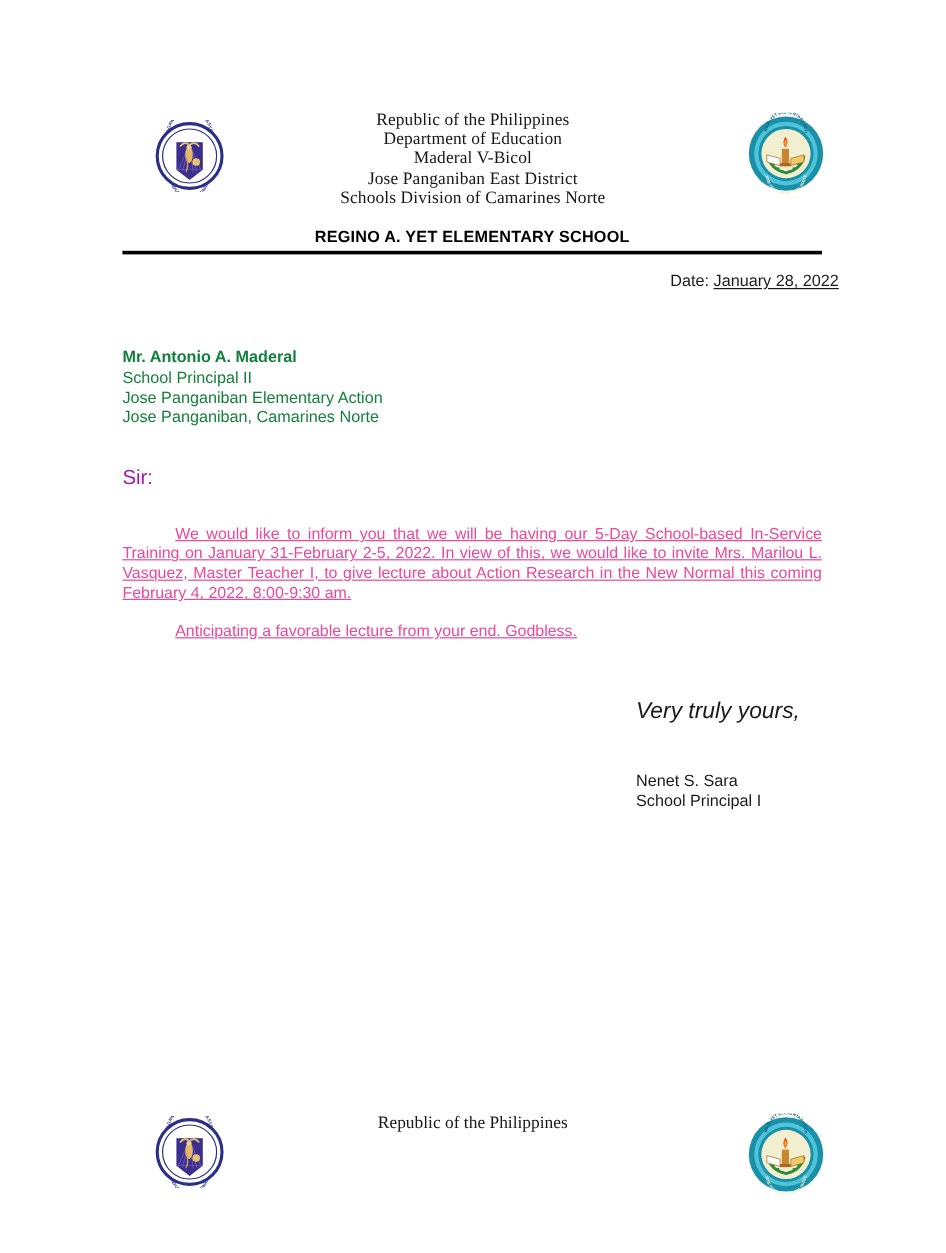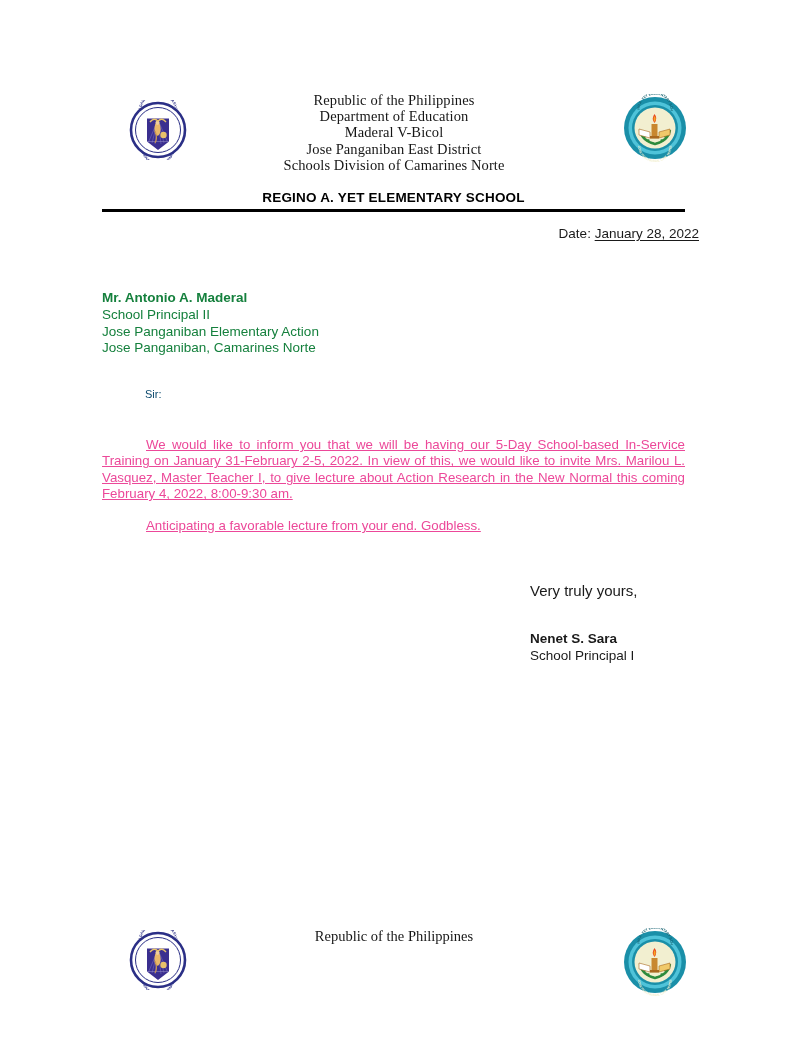--- a/index.html
+++ b/index.html
@@ -116,23 +116,22 @@
   }
   .address .name {
     font-weight: bold;
   }
 
   
   .salutation {
     position: absolute;
     left: 102px;
     top: 388px;
-    font-size: 11px;
-    color: #0c4a6e;
-    margin-left: 43px;
+    font-size: 17px;
+    color: #a21caf;
   }
 
   
   .body-para {
     position: absolute;
     left: 102px;
     width: 583px;
     font-size: 13.3px;
     line-height: 16.4px;
     text-align: justify;
@@ -141,33 +140,35 @@
     text-decoration: underline;
   }
   .para-1 { top: 437px; }
   .para-2 { top: 518px; text-align: left; }
 
   
   .closing {
     position: absolute;
     left: 530px;
     top: 582px;
-    font-size: 15px;
+    font-size: 19px;
     color: #1a1a1a;
+    font-style: italic;
   }
   .signature {
     position: absolute;
     left: 530px;
     top: 630px;
     font-size: 13.5px;
     line-height: 17px;
     color: #1a1a1a;
   }
   .signature .signer {
-    font-weight: bold;
+    font-weight: normal;
+    margin-top: 12px;
   }
 
   
   .footer-text {
     position: absolute;
     left: 94px;
     top: 928px;
     width: 600px;
     text-align: center;
     font-family: "Liberation Serif", "DejaVu Serif", serif;

